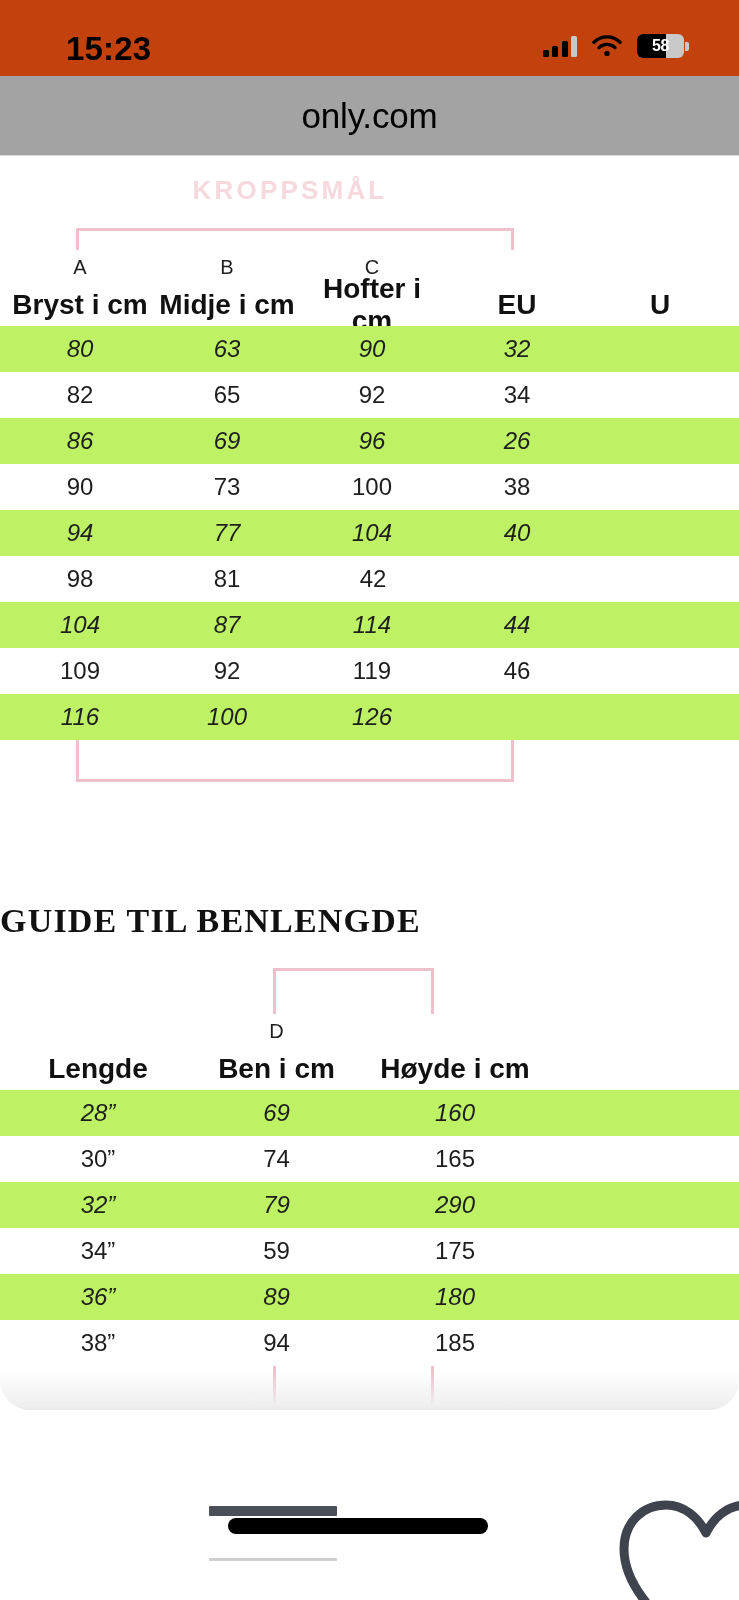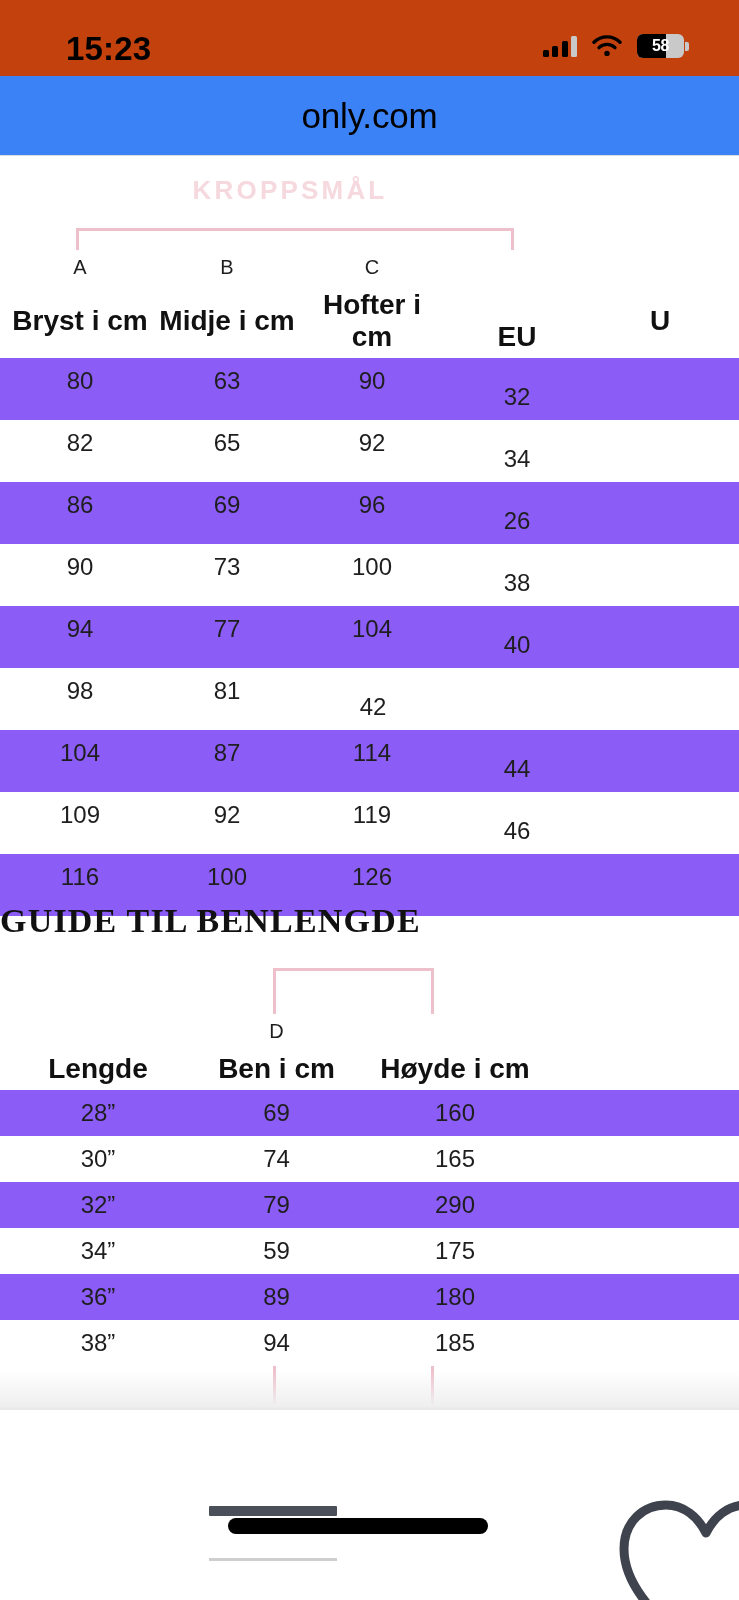--- a/index.html
+++ b/index.html
@@ -47,31 +47,31 @@
     mix-blend-mode:normal;
   }
   .battery-cap{
     position:absolute; right:-5px; top:8px; width:4px; height:9px;
     background:#c9c9c9; border-radius:0 2px 2px 0;
   }
 
   
   .browserbar{
     position:absolute; top:76px; left:0; width:739px; height:80px;
-    background:#3b82f6; border-bottom:1px solid #dcdcdc;
+    background:#a3a3a3; border-bottom:1px solid #dcdcdc;
     display:flex; align-items:center; justify-content:center;
   }
   .browser-url{
     font-size:35px; color:#000; font-weight:400; letter-spacing:-0.2px;
   }
 
   
   .page{
     position:absolute; top:157px; left:0; width:739px; height:1253px;
-    background:#ffffff; overflow:hidden;
+    background:#ffffff; overflow:hidden;border-radius:30px;
   }
 
   .kroppsmal-title{
     position:absolute; left:0; top:18px; width:580px;
     text-align:center;
     font-size:26px; font-weight:700; letter-spacing:3.2px;
     color:#f6d9de;
   }
 
   
@@ -81,21 +81,21 @@
   }
   #hl-body{ left:76px; top:71px; width:438px; height:554px; }
   #hl-leg { left:273px; top:811px; width:161px; height:576px; }
 
   
   .tbl{ position:absolute; }
   #tbl-body{ left:0px; top:93px; width:739px; }
   #tbl-leg { left:0px; top:857px; width:739px; }
 
   .trow{ position:relative; width:739px; display:flex; }
-  .trow.stripe{ background:#8b5cf6; }
+  .trow.stripe{ background:#bef264;font-style:italic; }
   .trow.plain { background:#ffffff; }
 
   .tcell{
     text-align:center; color:#1e1e1e;
     font-size:24px;
     display:flex; align-items:center; justify-content:center;
   }
   .hdr-letter{
     font-size:20px; font-weight:400; color:#1e1e1e;
     height:34px;
@@ -103,21 +103,21 @@
   .hdr-label{
     font-size:28px; font-weight:700; color:#111;
     height:42px;
   }
   .datarow .tcell{ height:46px; font-weight:400; }
 
   
   .c-bryst { width:148px; margin-left:6px; }
   .c-midje { width:146px; }
   .c-hofter{ width:144px; }
-  .c-eu    { width:146px;margin-top:16px; }
+  .c-eu    { width:146px; }
   .c-uk    { width:140px; }
 
   
   .c-lengde{ width:196px; }
   .c-ben   { width:161px; }
   .c-hoyde { width:196px; }
 
   .benlengde-title{
     position:absolute; left:0; top:745px; width:700px;
     font-family:"Liberation Serif", serif;

